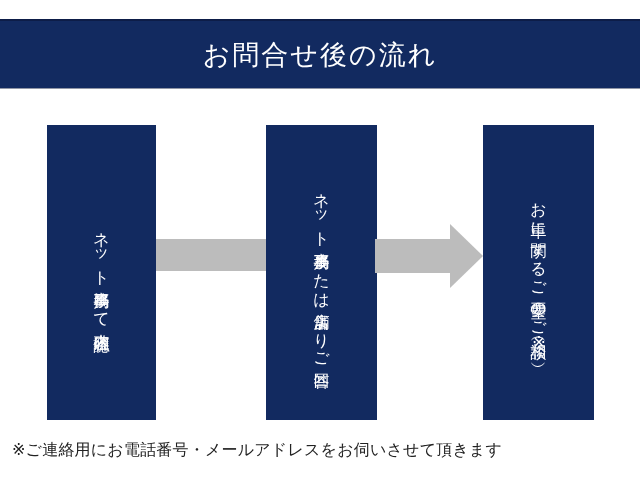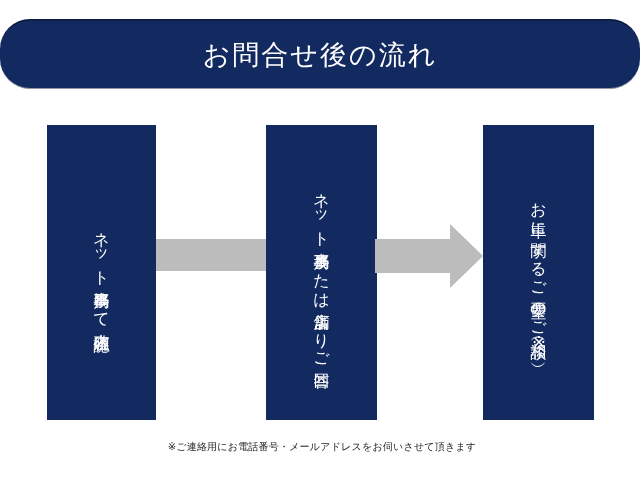--- a/index.html
+++ b/index.html
@@ -22,21 +22,20 @@
     top: 19px;
     width: 640px;
     height: 70px;
     background: var(--navy, #122a60);
     border-top: 2px solid #0d1d48;
     border-bottom: 1px solid #9096a6;
     display: flex;
     align-items: center;
     justify-content: center;
     box-sizing: border-box;
-    border-radius: 30px;
   }
   .header-band .title {
     color: #ffffff;
     font-size: 27px;
     letter-spacing: 2px;
     font-weight: 400;
   }
   
   .step-box {
     position: absolute;
@@ -85,22 +84,22 @@
     border-top: 32px solid transparent;
     border-bottom: 32px solid transparent;
     border-left: 33px solid var(--arrow, #bcbcbc);
   }
   
   .footnote {
     position: absolute;
     right: 8px;
     top: 440px;
     width: 620px;
-    text-align: center;
-    font-size: 10px;
+    text-align: left;
+    font-size: 16px;
     color: var(--footnote, #222222);
     letter-spacing: 0.2px;
   }
 </style>
 </head>
 <body>
 
 <div id="stage">
 
   <div class="header-band">

